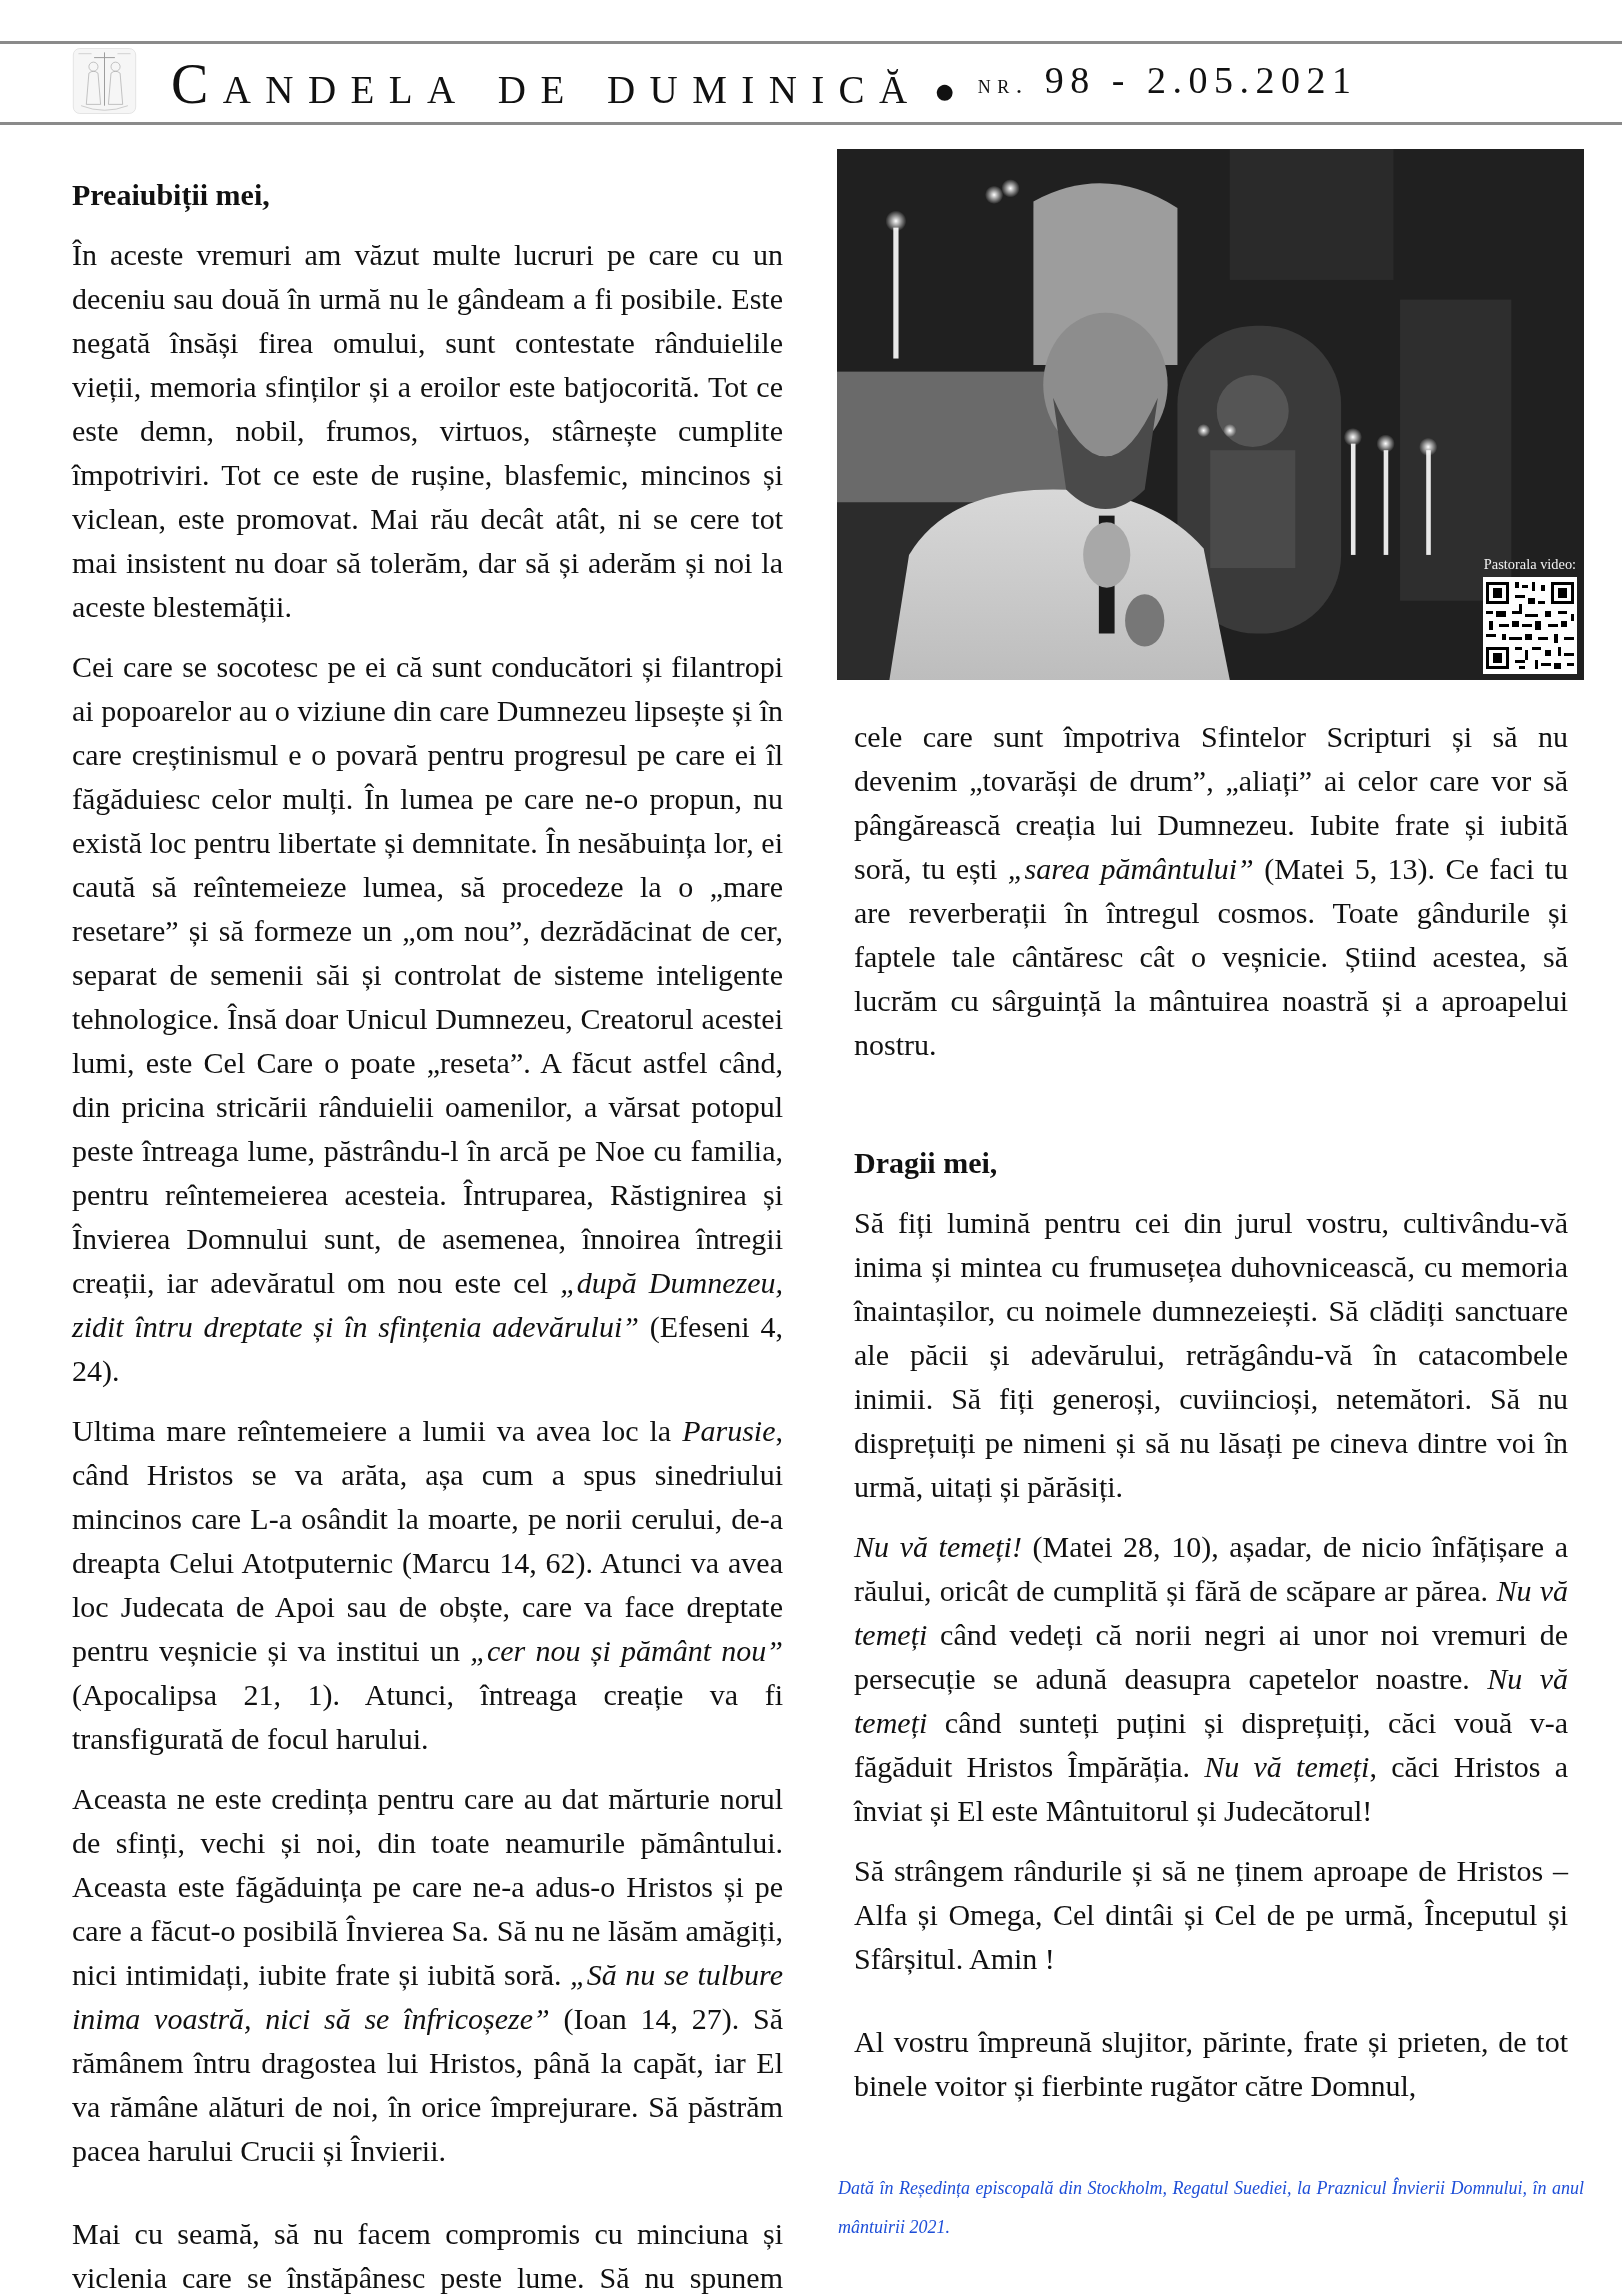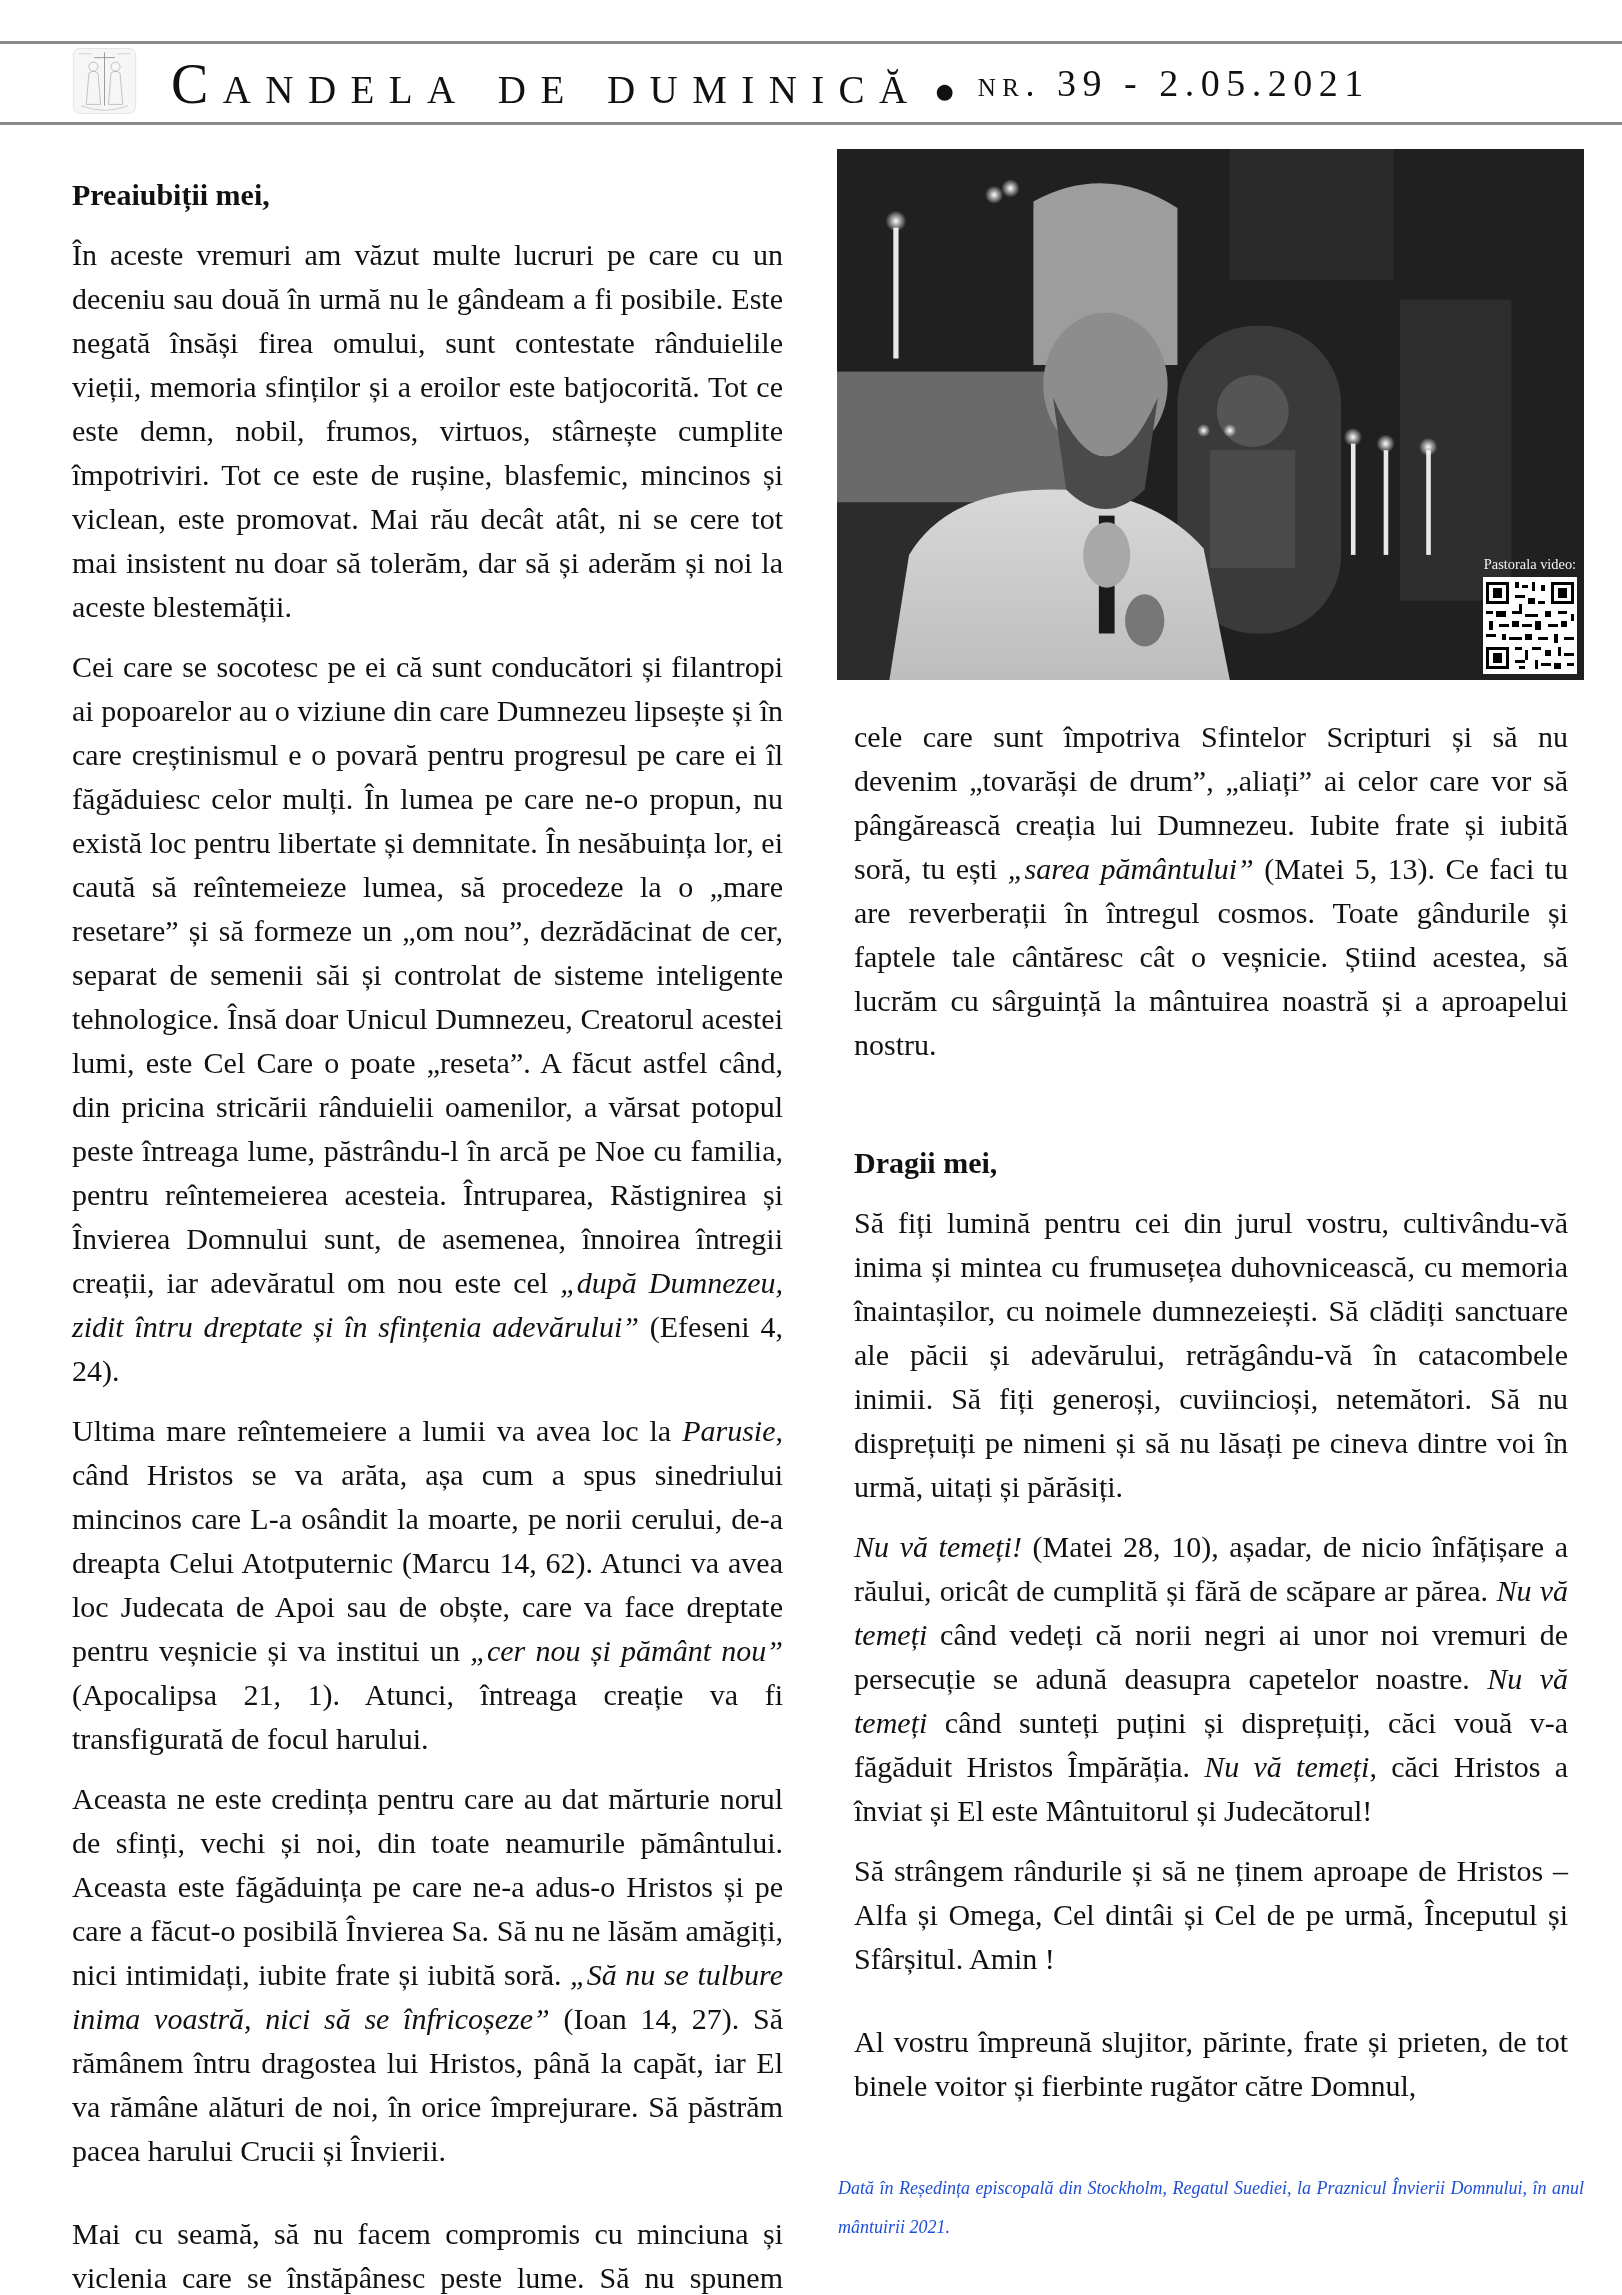--- a/index.html
+++ b/index.html
@@ -8,21 +8,21 @@
   .rule { position:absolute; left:0; width:1623px; height:2.6px; background:#8a8a8a; }
   #rule-top { top:41px; }
   #rule-bottom { top:122px; }
   .logo { position:absolute; left:72px; top:47px; width:65px; height:68px; }
   .masthead { position:absolute; left:171px; top:52px; height:65px; display:flex; align-items:flex-end;
               white-space:nowrap; }
   .mast-title { font-size:56px; letter-spacing:14.4px; font-variant:small-caps; color:#111;
                 font-family:"Liberation Serif","DejaVu Serif",serif; line-height:65px; }
   .mast-bullet { font-size:37px; margin:0 22px 0 11.8px; position:relative; top:-5.2px; }
   .mast-issue { font-size:38px; letter-spacing:6.5px; line-height:65px; }
-  .mast-issue .sc { font-variant:small-caps; font-size:36px; }
+  .mast-issue .sc { font-variant:small-caps; font-size:26px; }
 
   .col { position:absolute; font-size:30px; line-height:44px; text-align:justify; hyphens:manual; }
   #col-left { left:56px; top:157px; width:743px; }
   #col-right { left:838px; top:699px; width:746px; }
   .col p { margin:16px; }
   .greet { font-weight:bold; }
   .col i { font-style:italic; }
   .gap-small { height:6.5px; }
   .gap-big { height:42px; }
 
@@ -54,21 +54,21 @@
     <path d="M14 90 Q50 104 86 90" fill="none" stroke="#b5b5b5"></path>
     <line x1="10" y1="10" x2="30" y2="10" stroke="#bdbdbd"></line>
     <line x1="70" y1="10" x2="90" y2="10" stroke="#bdbdbd"></line>
   </svg>
 </div>
 <div class="masthead">
   <span class="mast-title">Candela de duminică</span>
   <span class="mast-bullet">●</span>
   <span class="mast-issue">
     <span class="sc">nr.</span>
-    <span>39</span>
+    <span>98</span>
     <span>-</span>
     <span>2.05.2021</span>
   </span>
 </div>
 <div class="rule" id="rule-bottom"></div>
 
 <div class="photo">
   <svg width="747" height="531" viewBox="0 0 1141 811">
     <defs>
       <radialGradient id="glow" cx="50%" cy="50%" r="50%">

